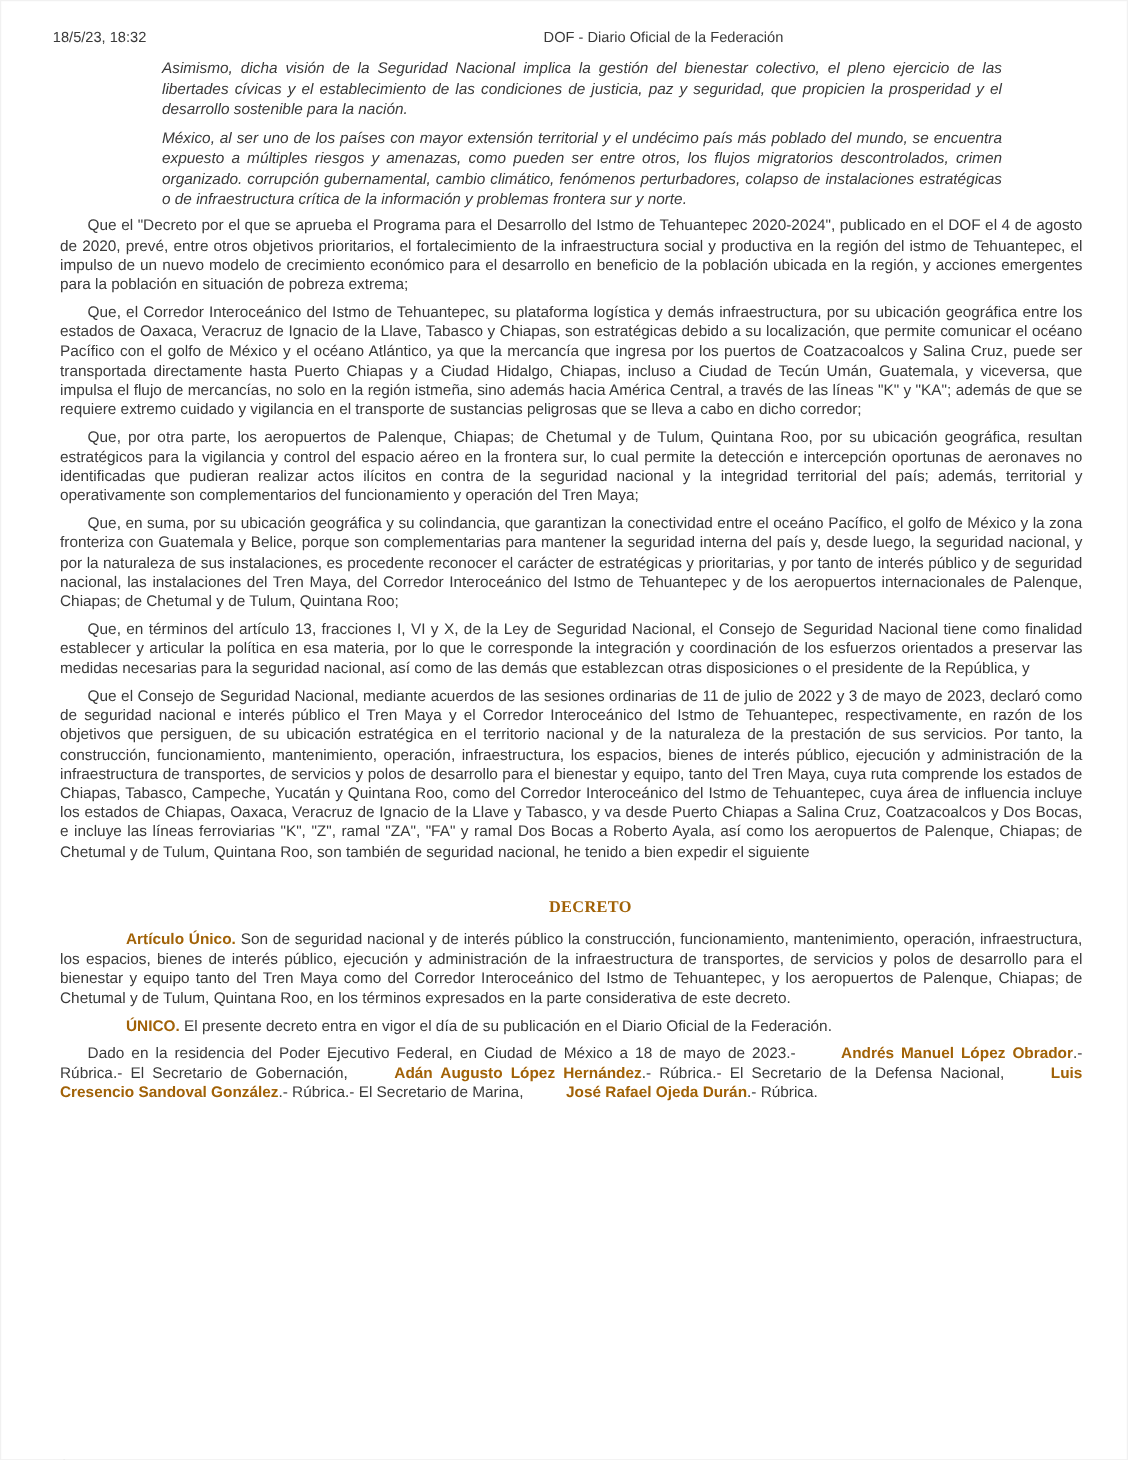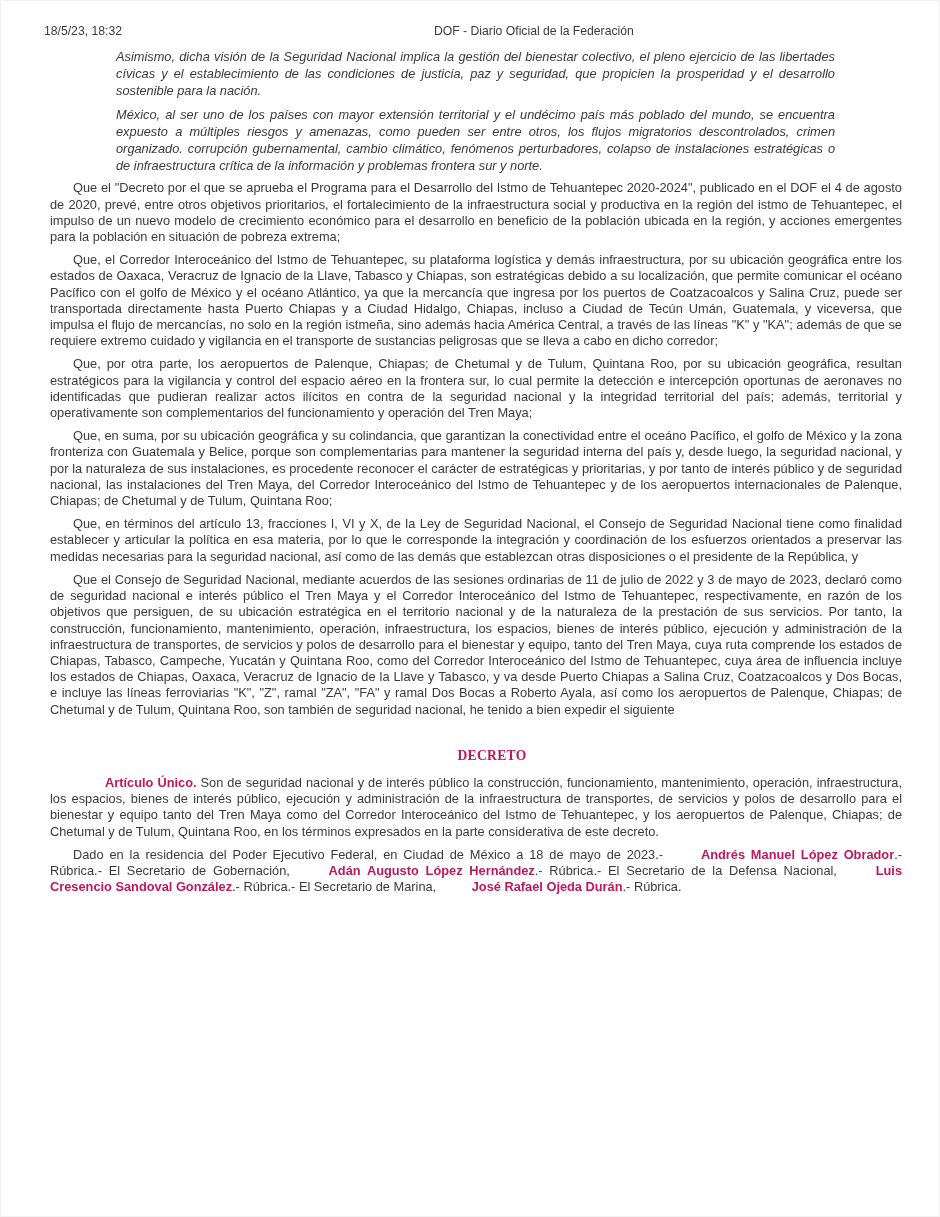--- a/index.html
+++ b/index.html
@@ -30,58 +30,58 @@
     color: #3a3a3a;
   }
   .print-header .datetime {
     position: absolute;
     left: 43px;
     top: 0;
     white-space: nowrap;
   }
   .print-header .doc-title {
     position: absolute;
-    left: 433px;
+    left: 452px;
     top: 0;
     white-space: nowrap;
   }
   
   .doc {
     position: absolute;
     top: 47px;
     left: 49px;
     width: 852px;
     font-size: 12.8px;
     line-height: 16.2px;
     text-align: justify;
   }
   .doc .para {
     margin: 0 0 7px 0;
     text-indent: 23px;
     text-align: justify;
   }
   .doc .quote {
-    margin: 0 67px 6px 66px;
+    margin: 0 67px 6px 85px;
     font-style: italic;
     line-height: 17.2px;
     text-align: justify;
     text-indent: 0;
   }
   .doc .heading {
     font-family: "Liberation Serif", serif;
     font-weight: bold;
     font-size: 13.6px;
     color: #1e1e1e;
     text-align: center;
     text-indent: 0;
     letter-spacing: 0.3px;
   }
   .doc .heading-decreto { margin: 30px 0 11px 0; }
   .doc .heading-trans   { margin: 8px 0 8px 0; }
-  .doc b { font-weight: bold; color: #be185d; padding-left: 32px; }
+  .doc b { font-weight: bold; color: #a16207; padding-left: 32px; }
   
   .print-footer {
     position: absolute;
     top: 1182px;
     left: 43px;
     right: 40px;
     display: flex;
     justify-content: space-between;
     font-size: 11.8px;
     color: #3a3a3a;
@@ -103,20 +103,21 @@
       <div class="quote"><span>Asimismo, dicha visión de la Seguridad Nacional implica la gestión del bienestar colectivo, el pleno ejercicio de las libertades cívicas y el establecimiento de las condiciones de justicia, paz y seguridad, que propicien la prosperidad y el desarrollo sostenible para la nación.</span></div>
       <div class="quote"><span>México, al ser uno de los países con mayor extensión territorial y el undécimo país más poblado del mundo, se encuentra expuesto a múltiples riesgos y amenazas, como pueden ser entre otros, los flujos migratorios descontrolados, crimen organizado. corrupción gubernamental, cambio climático, fenómenos perturbadores, colapso de instalaciones estratégicas o de infraestructura crítica de la información y problemas frontera sur y norte.</span></div>
       <div class="para"><span>Que el "Decreto por el que se aprueba el Programa para el Desarrollo del Istmo de Tehuantepec 2020-2024", publicado en el DOF el 4 de agosto de 2020, prevé, entre otros objetivos prioritarios, el fortalecimiento de la infraestructura social y productiva en la región del istmo de Tehuantepec, el impulso de un nuevo modelo de crecimiento económico para el desarrollo en beneficio de la población ubicada en la región, y acciones emergentes para la población en situación de pobreza extrema;</span></div>
       <div class="para"><span>Que, el Corredor Interoceánico del Istmo de Tehuantepec, su plataforma logística y demás infraestructura, por su ubicación geográfica entre los estados de Oaxaca, Veracruz de Ignacio de la Llave, Tabasco y Chiapas, son estratégicas debido a su localización, que permite comunicar el océano Pacífico con el golfo de México y el océano Atlántico, ya que la mercancía que ingresa por los puertos de Coatzacoalcos y Salina Cruz, puede ser transportada directamente hasta Puerto Chiapas y a Ciudad Hidalgo, Chiapas, incluso a Ciudad de Tecún Umán, Guatemala, y viceversa, que impulsa el flujo de mercancías, no solo en la región istmeña, sino además hacia América Central, a través de las líneas "K" y "KA"; además de que se requiere extremo cuidado y vigilancia en el transporte de sustancias peligrosas que se lleva a cabo en dicho corredor;</span></div>
       <div class="para"><span>Que, por otra parte, los aeropuertos de Palenque, Chiapas; de Chetumal y de Tulum, Quintana Roo, por su ubicación geográfica, resultan estratégicos para la vigilancia y control del espacio aéreo en la frontera sur, lo cual permite la detección e intercepción oportunas de aeronaves no identificadas que pudieran realizar actos ilícitos en contra de la seguridad nacional y la integridad territorial del país; además, territorial y operativamente son complementarios del funcionamiento y operación del Tren Maya;</span></div>
       <div class="para"><span>Que, en suma, por su ubicación geográfica y su colindancia, que garantizan la conectividad entre el oceáno Pacífico, el golfo de México y la zona fronteriza con Guatemala y Belice, porque son complementarias para mantener la seguridad interna del país y, desde luego, la seguridad nacional, y por la naturaleza de sus instalaciones, es procedente reconocer el carácter de estratégicas y prioritarias, y por tanto de interés público y de seguridad nacional, las instalaciones del Tren Maya, del Corredor Interoceánico del Istmo de Tehuantepec y de los aeropuertos internacionales de Palenque, Chiapas; de Chetumal y de Tulum, Quintana Roo;</span></div>
       <div class="para"><span>Que, en términos del artículo 13, fracciones I, VI y X, de la Ley de Seguridad Nacional, el Consejo de Seguridad Nacional tiene como finalidad establecer y articular la política en esa materia, por lo que le corresponde la integración y coordinación de los esfuerzos orientados a preservar las medidas necesarias para la seguridad nacional, así como de las demás que establezcan otras disposiciones o el presidente de la República, y</span></div>
       <div class="para"><span>Que el Consejo de Seguridad Nacional, mediante acuerdos de las sesiones ordinarias de 11 de julio de 2022 y 3 de mayo de 2023, declaró como de seguridad nacional e interés público el Tren Maya y el Corredor Interoceánico del Istmo de Tehuantepec, respectivamente, en razón de los objetivos que persiguen, de su ubicación estratégica en el territorio nacional y de la naturaleza de la prestación de sus servicios. Por tanto, la construcción, funcionamiento, mantenimiento, operación, infraestructura, los espacios, bienes de interés público, ejecución y administración de la infraestructura de transportes, de servicios y polos de desarrollo para el bienestar y equipo, tanto del Tren Maya, cuya ruta comprende los estados de Chiapas, Tabasco, Campeche, Yucatán y Quintana Roo, como del Corredor Interoceánico del Istmo de Tehuantepec, cuya área de influencia incluye los estados de Chiapas, Oaxaca, Veracruz de Ignacio de la Llave y Tabasco, y va desde Puerto Chiapas a Salina Cruz, Coatzacoalcos y Dos Bocas, e incluye las líneas ferroviarias "K", "Z", ramal "ZA", "FA" y ramal Dos Bocas a Roberto Ayala, así como los aeropuertos de Palenque, Chiapas; de Chetumal y de Tulum, Quintana Roo, son también de seguridad nacional, he tenido a bien expedir el siguiente</span></div>
       <div class="heading heading-decreto"><b>DECRETO</b></div>
       <div class="para"><b>Artículo Único.</b><span> Son de seguridad nacional y de interés público la construcción, funcionamiento, mantenimiento, operación, infraestructura, los espacios, bienes de interés público, ejecución y administración de la infraestructura de transportes, de servicios y polos de desarrollo para el bienestar y equipo tanto del Tren Maya como del Corredor Interoceánico del Istmo de Tehuantepec, y los aeropuertos de Palenque, Chiapas; de Chetumal y de Tulum, Quintana Roo, en los términos expresados en la parte considerativa de este decreto.</span></div>
+      <div class="para"><b>ÚNICO.</b><span> El presente decreto entra en vigor el día de su publicación en el Diario Oficial de la Federación.</span></div>
       <div class="para"><span>Dado en la residencia del Poder Ejecutivo Federal, en Ciudad de México a 18 de mayo de 2023.- </span><b>Andrés Manuel López Obrador</b><span>.- Rúbrica.- El Secretario de Gobernación, </span><b>Adán Augusto López Hernández</b><span>.- Rúbrica.- El Secretario de la Defensa Nacional, </span><b>Luis Cresencio Sandoval González</b><span>.- Rúbrica.- El Secretario de Marina, </span><b>José Rafael Ojeda Durán</b><span>.- Rúbrica.</span></div>
     </div>
 
   <div class="print-footer">
     <span class="pageno">2/2</span>
   </div>
 
 </div>
 
 </body></html>

